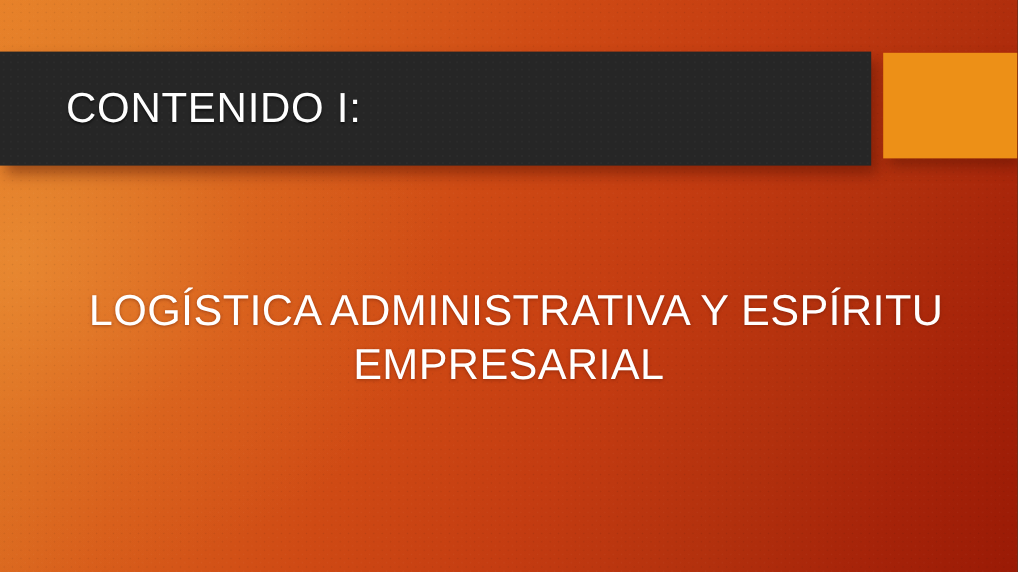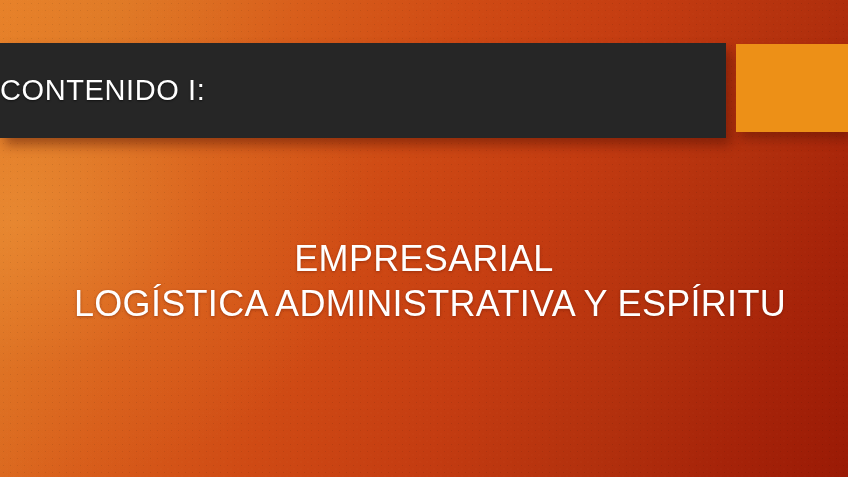--- a/index.html
+++ b/index.html
@@ -70,22 +70,23 @@
   .header-bar-texture {
     position: absolute;
     inset: 0;
     background-image: radial-gradient(rgba(255,255,255,0.022) 0.6px, transparent 0.7px);
     background-size: 6px 6px;
     pointer-events: none;
   }
 
   .header-title {
     position: relative;
+    margin-left: 55px;
     color: #FFFFFF;
-    font-size: 29px;
+    font-size: 35px;
     font-weight: 400;
     letter-spacing: 0.6px;
     line-height: 1;
     white-space: nowrap;
     text-shadow: 0 1px 2px rgba(0,0,0,0.55);
     z-index: 1;
   }
 
   
   .accent-block {
@@ -137,18 +138,18 @@
 
   <div class="header-bar">
     <div class="header-bar-texture"></div>
     <div class="header-title">CONTENIDO I:</div>
   </div>
 
   <div class="accent-block"></div>
 
   <div class="body-title-wrap">
     <div class="body-title">
+      <span class="line">LOGÍSTICA ADMINISTRATIVA Y ESPÍRITU</span>
       <span class="line">EMPRESARIAL</span>
-      <span class="line">LOGÍSTICA ADMINISTRATIVA Y ESPÍRITU</span>
     </div>
   </div>
 
 </div>
 
 </body></html>

